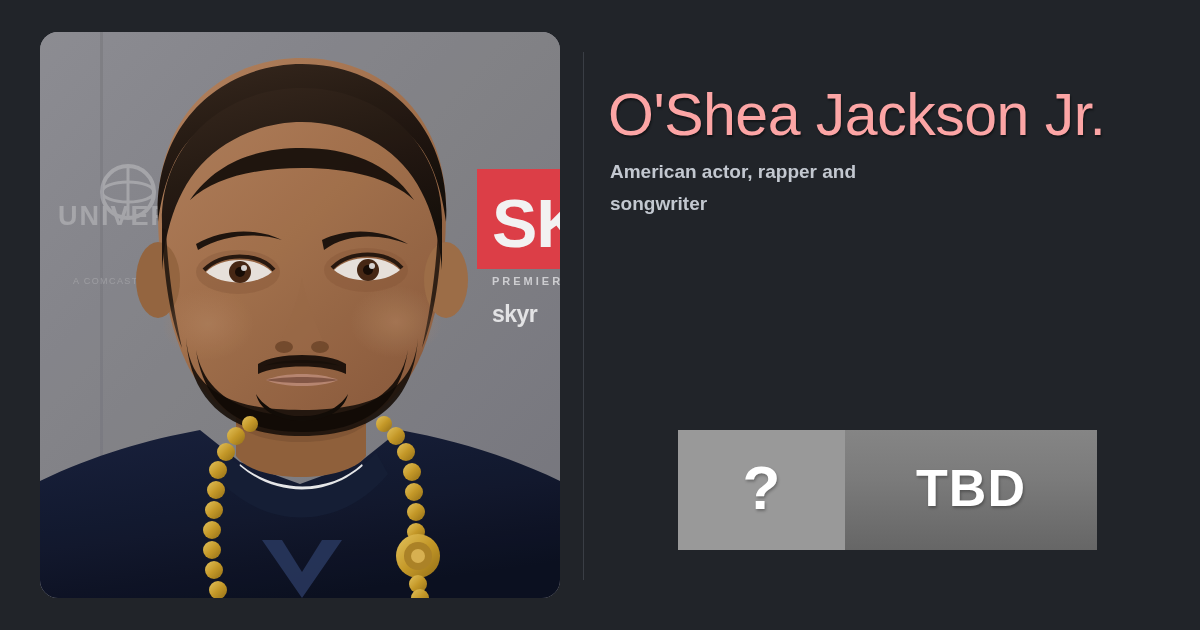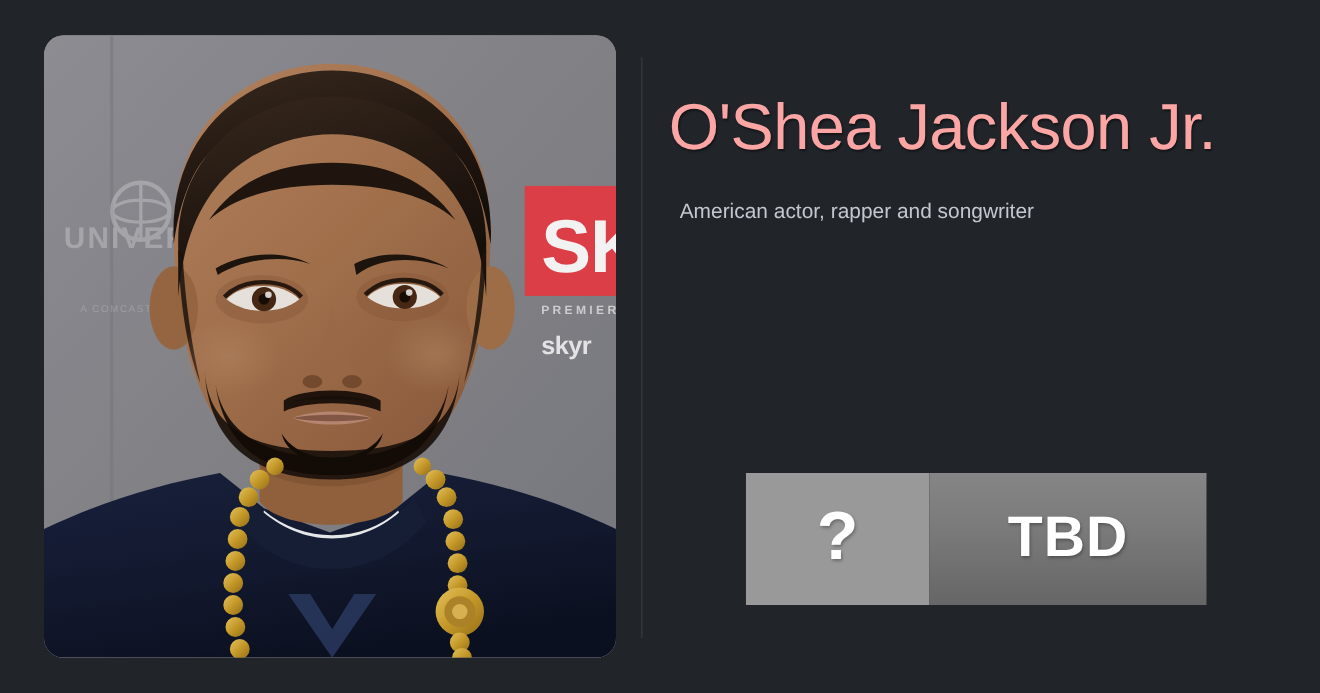--- a/index.html
+++ b/index.html
@@ -51,27 +51,26 @@
     font-weight:normal;
     letter-spacing:-0.5px;
     color:#fca5a5;
     text-shadow:1px 2px 2px rgba(0,0,0,0.45);
     line-height:1.0;
     margin-top:37px;
   }
 
   .subtitle {
     position:absolute;
-    left:2px; top:145px;
+    left:2px; top:124px;
     width:330px;
     font-size:19px;
-    font-weight:normal;
+    font-weight:bold;
     color:#c3c8d0;
     line-height:32px;
-    text-align:right;
   }
 
   
   .badge {
     position:absolute;
     left:70px; top:398px;
     width:419px; height:120px;
     display:flex;
     overflow:hidden;
   }

